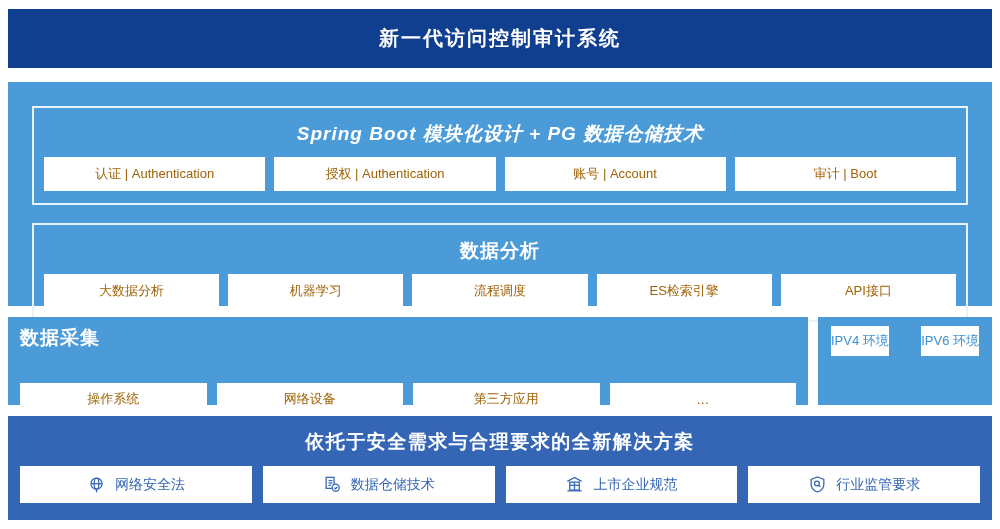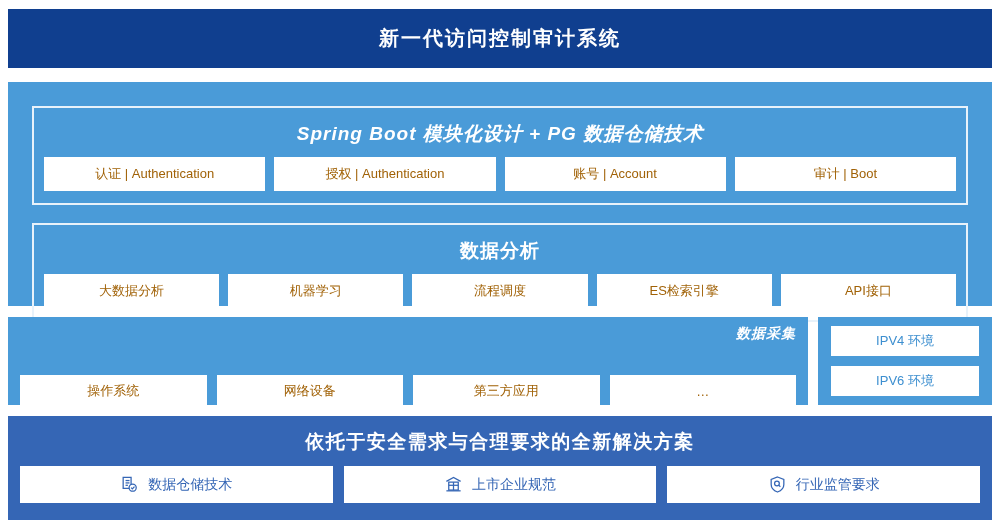--- a/index.html
+++ b/index.html
@@ -91,48 +91,47 @@
     position: absolute;
     left: 8px;
     top: 317px;
     width: 800px;
     height: 88px;
     background: #4a9bd8;
     box-sizing: border-box;
     padding: 6px 12px 10px 12px;
   }
   .collect-title {
-    text-align: right;
-    color: #ffffff;
-    font-size: 14px;
+    text-align: left;
+    color: #ffffff;
+    font-size: 19px;
     font-weight: bold;
     letter-spacing: 1px;
     padding: 2px 0 8px 0;
-    font-style: italic;
   }
   .collect-row {
     display: flex;
     gap: 10px;
   }
   .collect-row .card {
     height: 32px;
     margin-top: 24px;
   }
 
   .ipv-panel {
     position: absolute;
     left: 818px;
     top: 317px;
     width: 174px;
     height: 88px;
     background: #4a9bd8;
     box-sizing: border-box;
     padding: 9px 13px;
     display: flex;
-    flex-direction: column;
+    flex-direction: row;
     justify-content: space-between;
   }
   .ipv-card {
     background: #ffffff;
     height: 30px;
     display: flex;
     align-items: center;
     justify-content: center;
     color: #3d8fd0;
     font-size: 13px;
@@ -229,20 +228,31 @@
 
   <div class="ipv-panel">
     <div class="ipv-card">IPV4 环境</div>
     <div class="ipv-card">IPV6 环境</div>
   </div>
 
   <div class="solution-panel">
     <div class="solution-title">依托于安全需求与合理要求的全新解决方案</div>
     <div class="solution-row">
 
+      <div class="sol-card">
+        <span class="sol-icon">
+          <svg viewBox="0 0 24 24" width="19" height="19" fill="none" stroke="#3566b5" stroke-width="1.6">
+            <circle cx="12" cy="11" r="7"></circle>
+            <ellipse cx="12" cy="11" rx="3" ry="7"></ellipse>
+            <line x1="5" y1="11" x2="19" y2="11"></line>
+            <line x1="12" y1="18" x2="12" y2="22"></line>
+          </svg>
+        </span>
+        <span>网络安全法</span>
+      </div>
 
       <div class="sol-card">
         <span class="sol-icon">
           <svg viewBox="0 0 24 24" width="19" height="19" fill="none" stroke="#3566b5" stroke-width="1.6">
             <path d="M4 3 h10 v14 h-10 z"></path>
             <line x1="7" y1="7" x2="12" y2="7"></line>
             <line x1="7" y1="10" x2="12" y2="10"></line>
             <line x1="7" y1="13" x2="10" y2="13"></line>
             <circle cx="16" cy="16" r="4.5" fill="#ffffff"></circle>
             <polyline points="14,16 15.6,17.6 18.3,14.6"></polyline>

